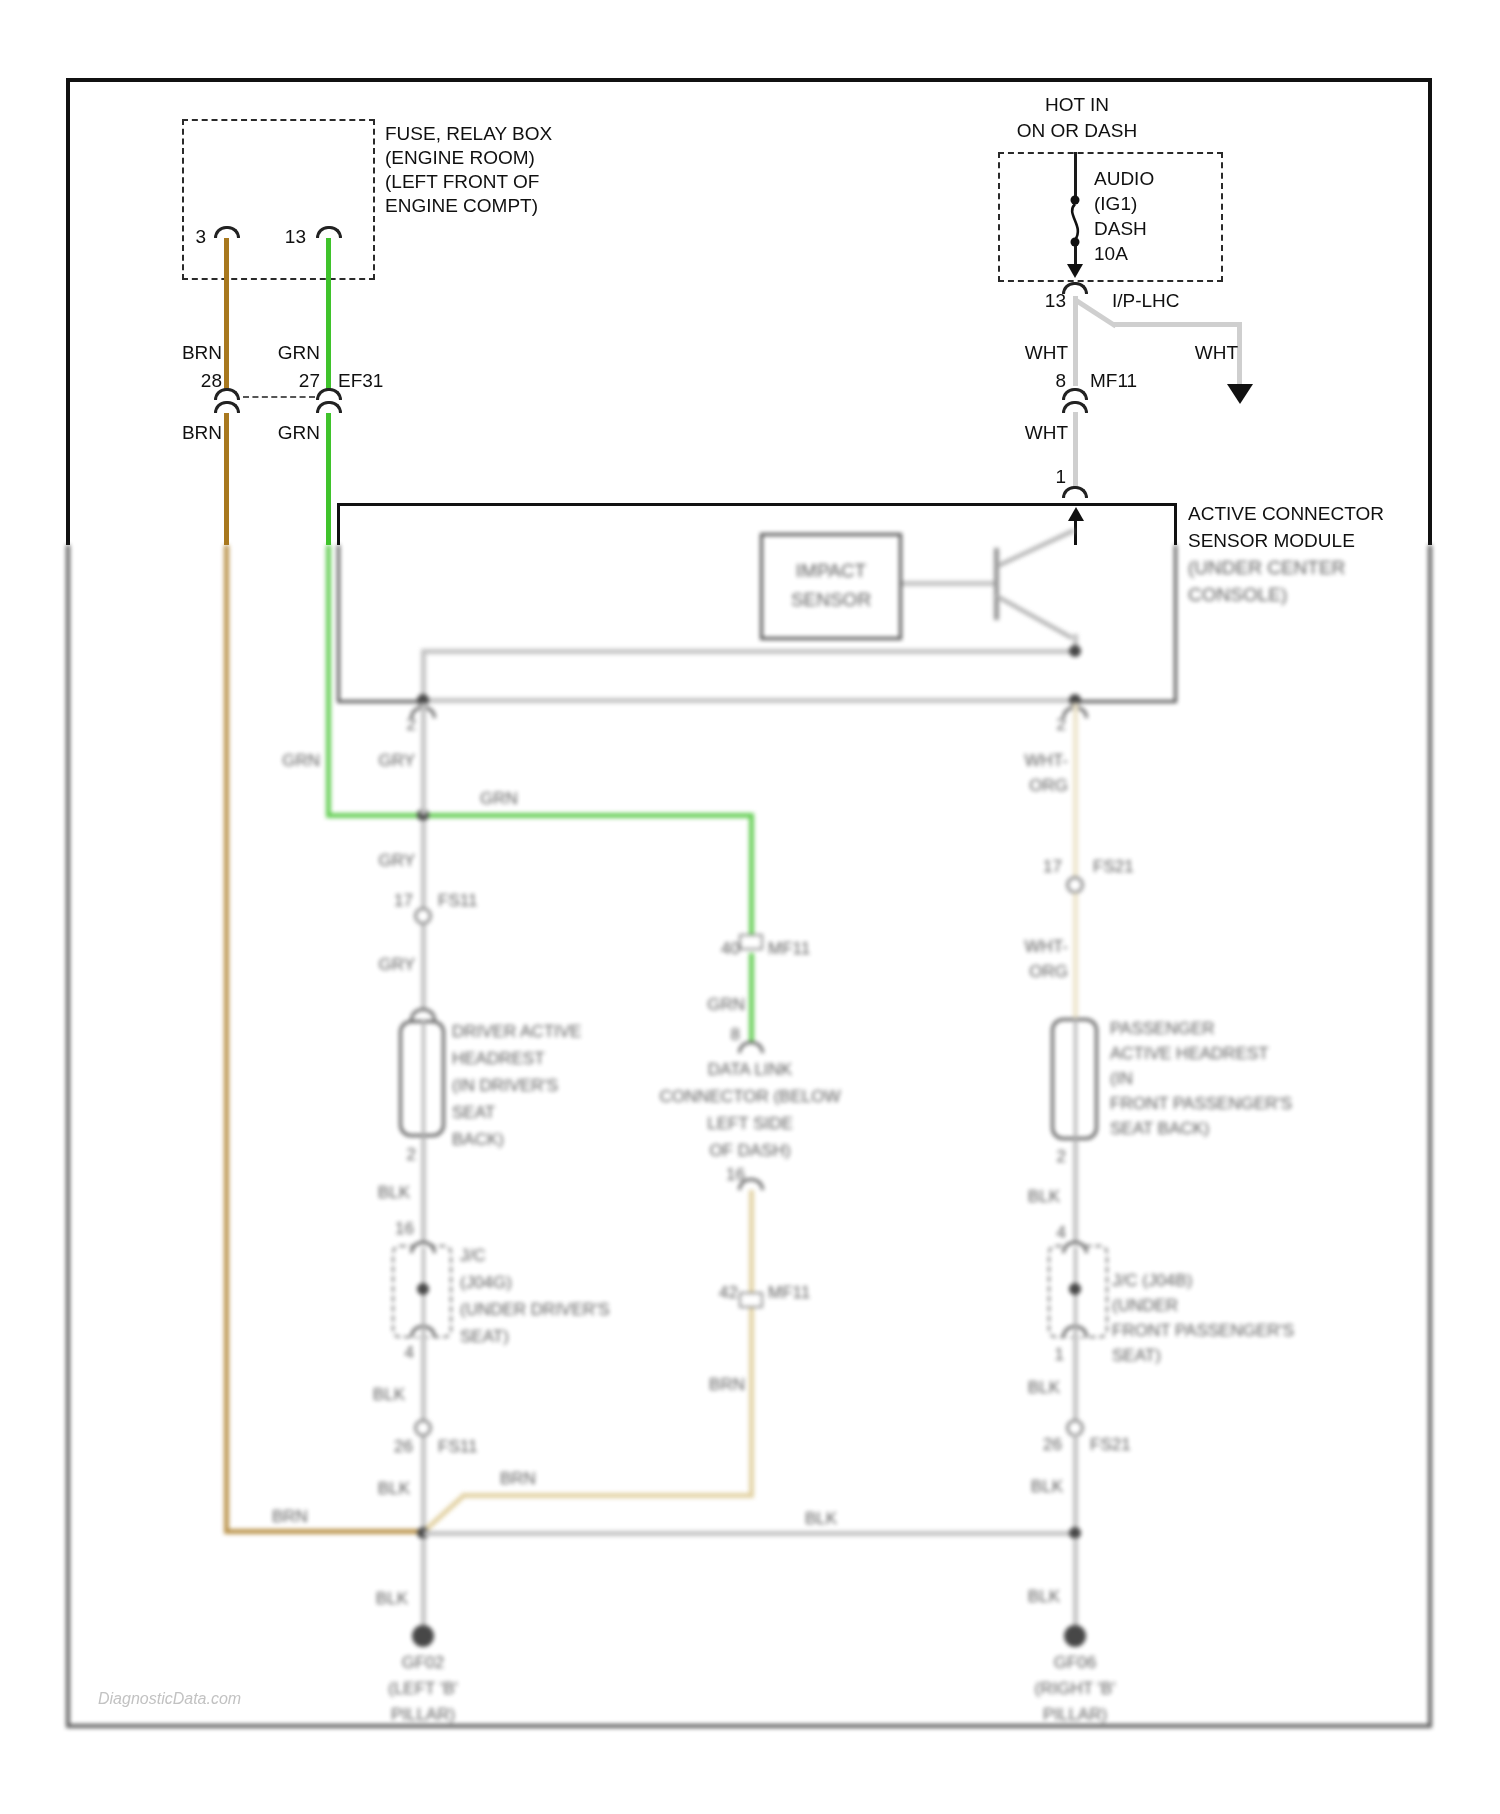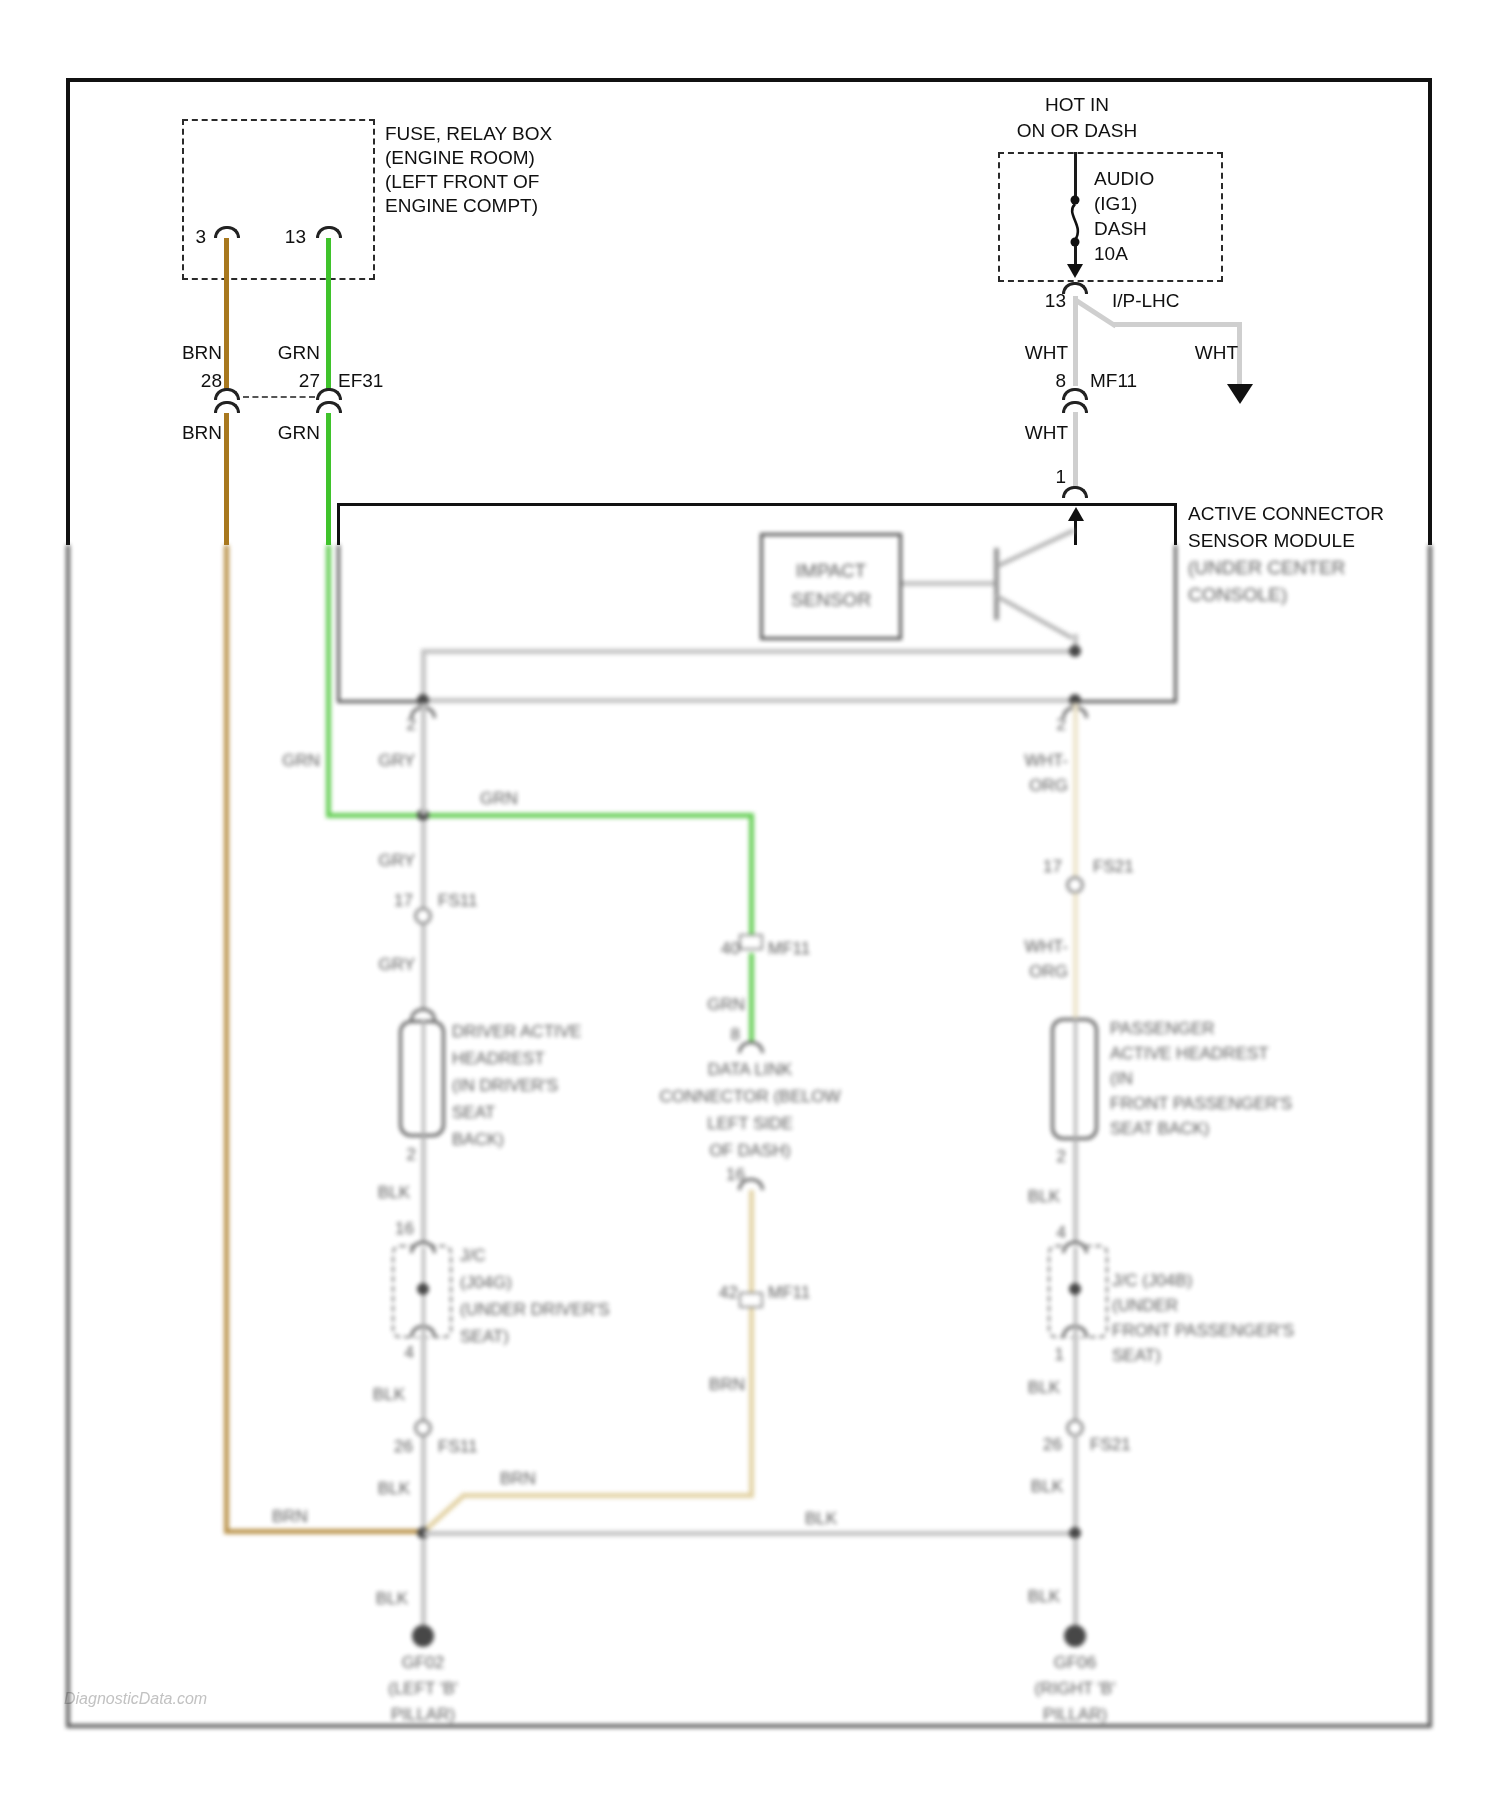--- a/index.html
+++ b/index.html
@@ -104,21 +104,21 @@
 
     <div class="lb r" style="left:1010px;top:464px;width:56px;">1</div>
     <div class="arc" style="left:1062px;top:486px;"></div>
 
     <div style="position:absolute;left:337px;top:503px;width:840px;height:42px;border:3px solid #111;border-bottom:none;"></div>
     <div class="tri" style="left:1068px;top:507px;border-left:8px solid transparent;border-right:8px solid transparent;border-bottom:14px solid #111;"></div>
     <div class="wire" style="left:1074px;top:519px;width:3px;height:26px;background:#111;"></div>
     <div class="lb" style="left:1188px;top:500px;width:200px;line-height:27px;">ACTIVE CONNECTOR
 SENSOR MODULE</div>
 
-    <div class="wm" style="left:64px;top:1690px;">DiagnosticData.com</div>
+    <div class="wm" style="left:98px;top:1690px;">DiagnosticData.com</div>
   </div>
 
   <div class="blur">
 
     <div style="position:absolute;left:66px;top:545px;width:1366px;height:1183px;border:4px solid #333;border-top:none;"></div>
 
     <div style="position:absolute;left:337px;top:545px;width:840px;height:158px;border:3px solid #222;border-top:none;"></div>
     <div class="lb" style="left:1188px;top:554px;width:200px;line-height:27px;">(UNDER CENTER
 CONSOLE)</div>
 

